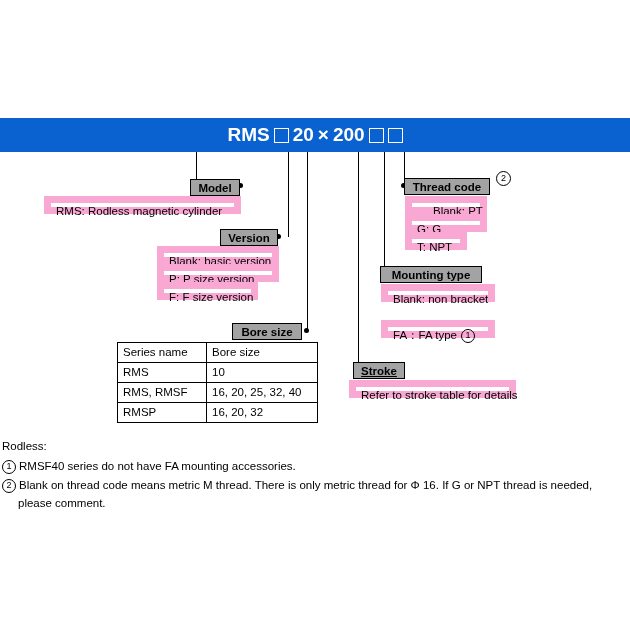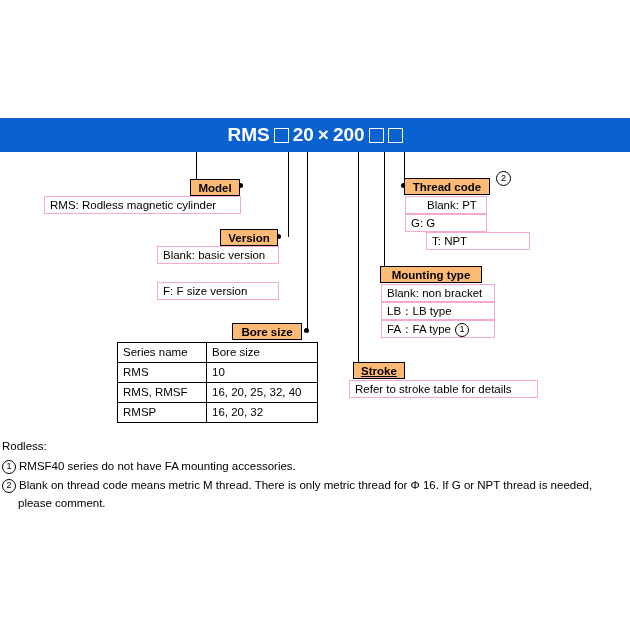--- a/index.html
+++ b/index.html
@@ -73,36 +73,36 @@
     position: absolute;
     width: 5px;
     height: 5px;
     border-radius: 50%;
     background: #000000;
   }
 
   
   .sect-title {
     position: absolute;
-    background: #fdba74;
+    background: #a3a3a3;
     border: 1px solid #000000;
     font-size: 11.5px;
     font-weight: bold;
     text-align: center;
     line-height: 16px;
     height: 17px;
     box-sizing: border-box;
     padding: 0 6px;
     white-space: nowrap;
   }
 
   
   .vbox {
     position: absolute;
-    border: 1px solid #f9a8d4;
+    border: 7px solid #f9a8d4;
     background: #ffffff;
     font-size: 11.5px;
     line-height: 17px;
     height: 18px;
     box-sizing: border-box;
     padding: 0 5px;
     white-space: nowrap;
   }
 
   
@@ -196,21 +196,22 @@
   <div class="dot" style="left:381px; top:270px;"></div>
 
   <div class="vline" style="left:404px; top:152px; height:34px;"></div>
   <div class="dot" style="left:401px; top:183px;"></div>
 
   <div class="sect-title" style="left:190px; top:179px; width:50px;">Model</div>
   <div class="vbox" style="left:44px; top:196px; width:197px;">RMS: Rodless magnetic cylinder</div>
 
   <div class="sect-title" style="left:220px; top:229px; width:58px;">Version</div>
   <div class="vbox" style="left:157px; top:246px; width:122px;">Blank: basic version</div>
-  <div class="vbox" style="left:157px; top:282px; width:122px;">F: F size version</div>
+  <div class="vbox" style="left:157px; top:264px; width:122px;">P: P size version</div>
+  <div class="vbox" style="left:157px; top:282px; width:101px;">F: F size version</div>
 
   <div class="sect-title" style="left:232px; top:323px; width:70px;">Bore size</div>
   <table class="bore" style="left:117px; top:342px;">
     <tbody>
         <tr>
       <td style="width:78px;">Series name</td>
       <td style="width:100px;">Bore size</td>
     </tr>
     <tr>
       <td>RMS</td>
@@ -221,34 +222,33 @@
       <td>16, 20, 25, 32, 40</td>
     </tr>
     <tr>
       <td>RMSP</td>
       <td>16, 20, 32</td>
     </tr>
   </tbody>
     </table>
 
   <div class="sect-title" style="left:353px; top:362px; width:52px;text-decoration:underline;">Stroke</div>
-  <div class="vbox" style="left:349px; top:380px; width:189px;">Refer to stroke table for details</div>
+  <div class="vbox" style="left:349px; top:380px; width:167px;">Refer to stroke table for details</div>
 
   <div class="sect-title" style="left:380px; top:266px; width:102px;">Mounting type</div>
   <div class="vbox" style="left:381px; top:284px; width:114px;">Blank: non bracket</div>
-  <div class="vbox" style="left:381px; top:302px; width:114px;">LB：LB type</div>
   <div class="vbox" style="left:381px; top:320px; width:114px;">
     <span>FA：FA type</span><span class="circnum-inline">1</span>
   </div>
 
   <div class="sect-title" style="left:404px; top:178px; width:86px;">Thread code</div>
   <div class="marker-free" style="left:496px; top:171px;">2</div>
   <div class="vbox" style="left:405px; top:196px; width:82px;padding-left:21px;">Blank: PT</div>
   <div class="vbox" style="left:405px; top:214px; width:82px;">G: G</div>
-  <div class="vbox" style="left:405px; top:232px; width:104px;margin-left:21px;">T: NPT</div>
+  <div class="vbox" style="left:405px; top:232px; width:62px;">T: NPT</div>
 
   <div class="remark-title" style="left:2px;">Rodless:</div>
   <div class="rline" style="left:2px; top:458px;">
     <span class="circnum">1</span><span>RMSF40 series do not have FA mounting accessories.</span>
   </div>
   <div class="rline" style="left:2px; top:477px;">
     <span class="circnum">2</span><span>Blank on thread code means metric M thread. There is only metric thread for Φ 16. If G or NPT thread is needed,</span>
   </div>
   <div class="rline" style="left:18px; top:495px;">please comment.</div>
 

